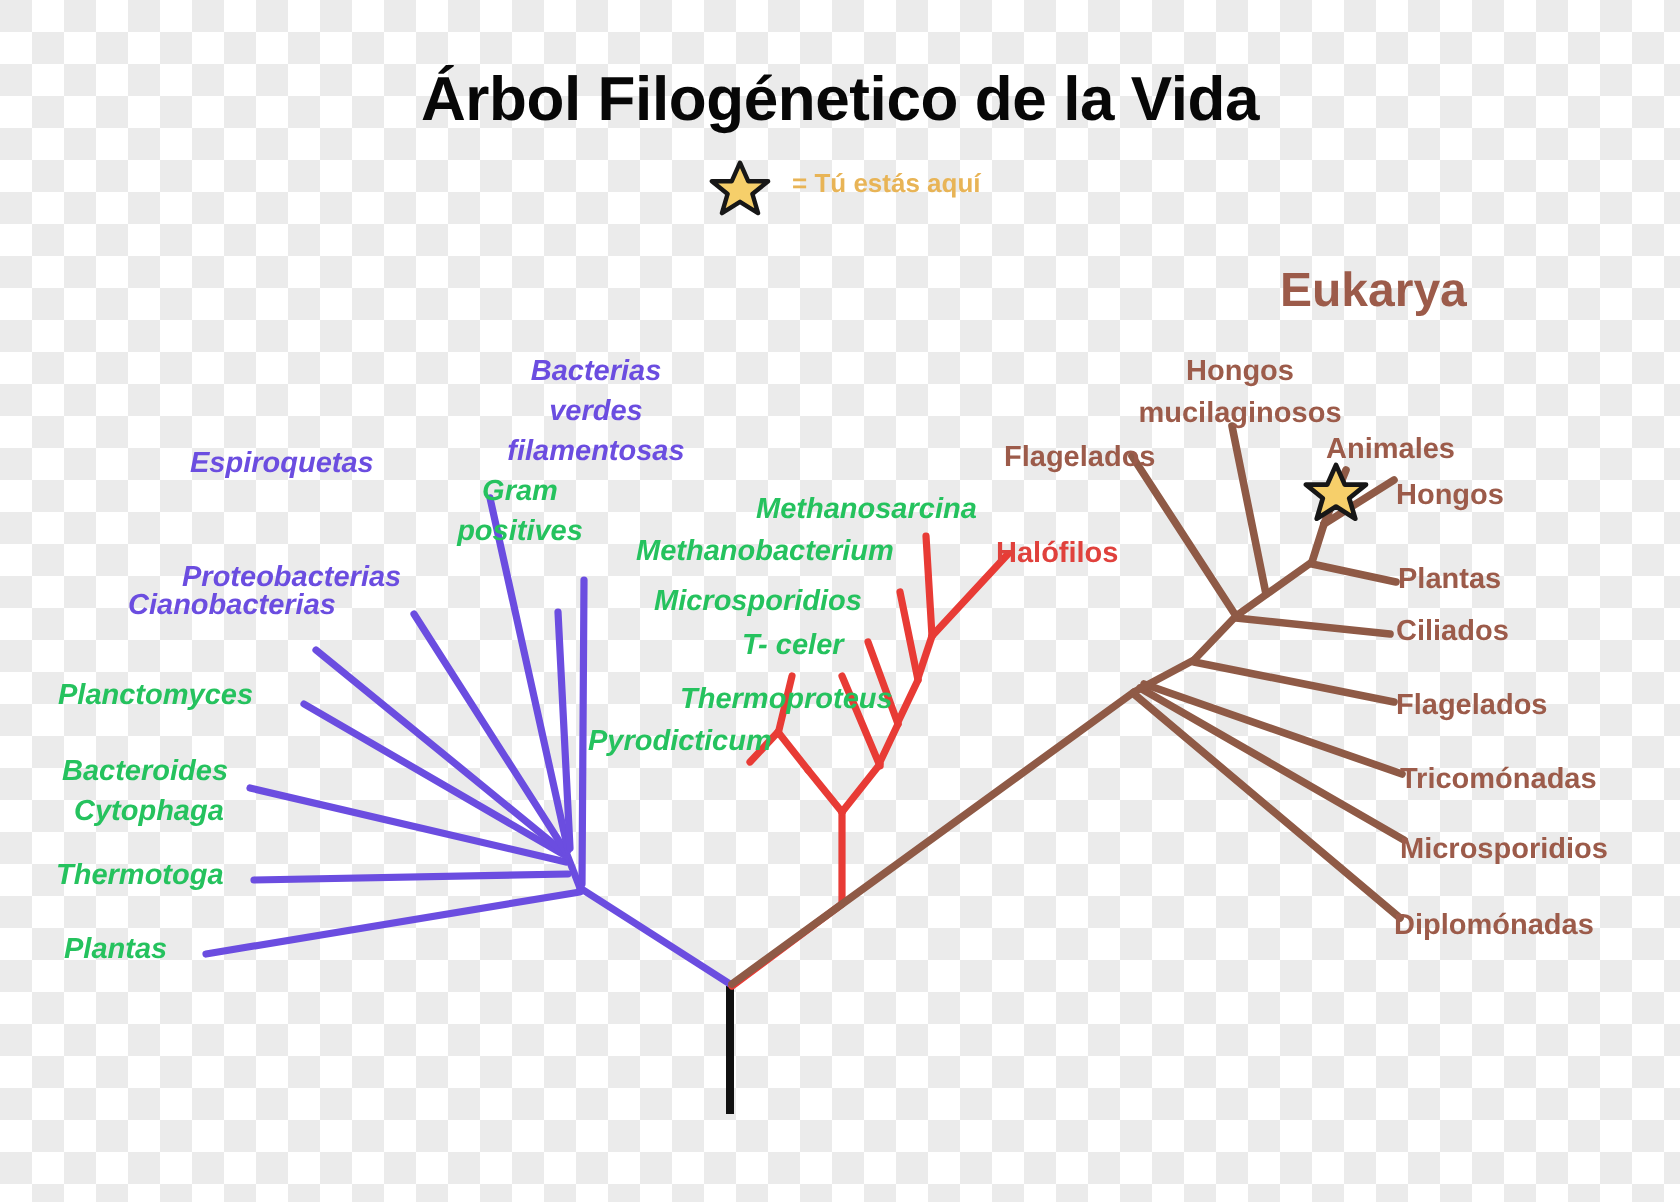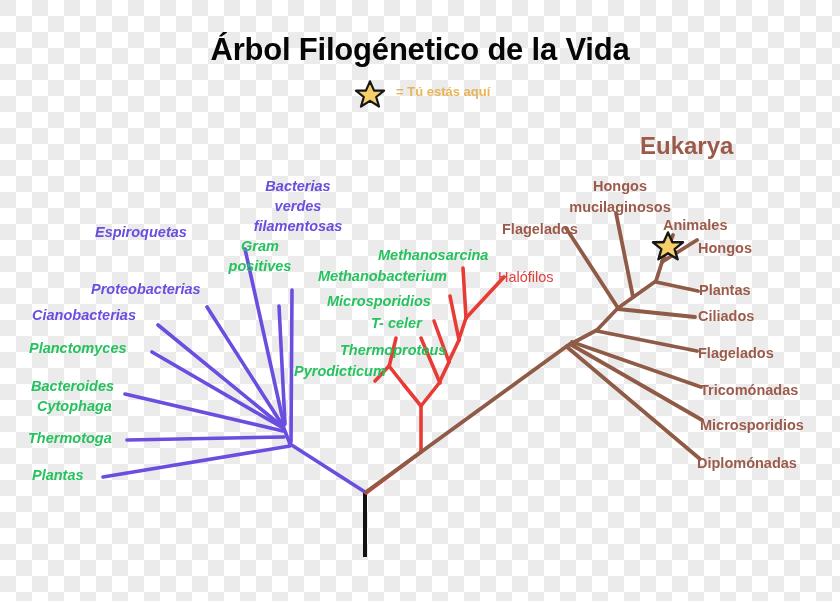--- a/index.html
+++ b/index.html
@@ -31,21 +31,21 @@
   
   .domain{font-size:24px;font-weight:bold;}
   #dom-bacteria{left:130px;top:134px;color:#4b28d9;}
   #dom-archaea{left:379px;top:134px;color:#e0322e;}
   #dom-eukarya{left:640px;top:134px;color:#9c5b4a;}
 
   
   .leaf{font-size:14.5px;}
   .purple{color:#6b4de0;font-weight:bold;font-style:italic;}
   .green{color:#25c25e;font-weight:bold;font-style:italic;}
-  .red{color:#e0413c;font-weight:normal;}
+  .red{color:#e0413c;font-weight:bold;}
   .brown{color:#9c5b4a;font-weight:bold;}
   .ctr{text-align:center;}
 
   
   .star{position:absolute;}
 </style>
 </head>
 <body>
 
 <div id="stage">
@@ -158,21 +158,21 @@
   <div class="lbl leaf purple" style="left:95px;top:225px;">Espiroquetas</div>
 
   <div class="lbl leaf purple ctr" style="left:252px;top:179px;width:92px;">Bacterias</div>
   <div class="lbl leaf purple ctr" style="left:252px;top:199px;width:92px;">verdes</div>
   <div class="lbl leaf purple ctr" style="left:239px;top:219px;width:118px;">filamentosas</div>
 
   <div class="lbl leaf green ctr" style="left:228px;top:239px;width:64px;">Gram</div>
   <div class="lbl leaf green ctr" style="left:222px;top:259px;width:76px;">positives</div>
 
   <div class="lbl leaf purple" style="left:91px;top:282px;">Proteobacterias</div>
-  <div class="lbl leaf purple" style="left:32px;top:308px;">Cianobacterias</div>
+  <div class="lbl leaf purple" style="left:32px;top:296px;padding-left:32px;">Cianobacterias</div>
 
   <div class="lbl leaf green" style="left:29px;top:341px;">Planctomyces</div>
   <div class="lbl leaf green" style="left:31px;top:379px;">Bacteroides</div>
   <div class="lbl leaf green" style="left:37px;top:399px;">Cytophaga</div>
   <div class="lbl leaf green" style="left:28px;top:431px;">Thermotoga</div>
   <div class="lbl leaf green" style="left:32px;top:468px;">Plantas</div>
 
   <div class="lbl leaf green" style="left:378px;top:248px;">Methanosarcina</div>
   <div class="lbl leaf green" style="left:318px;top:269px;">Methanobacterium</div>
   <div class="lbl leaf green" style="left:327px;top:294px;">Microsporidios</div>

